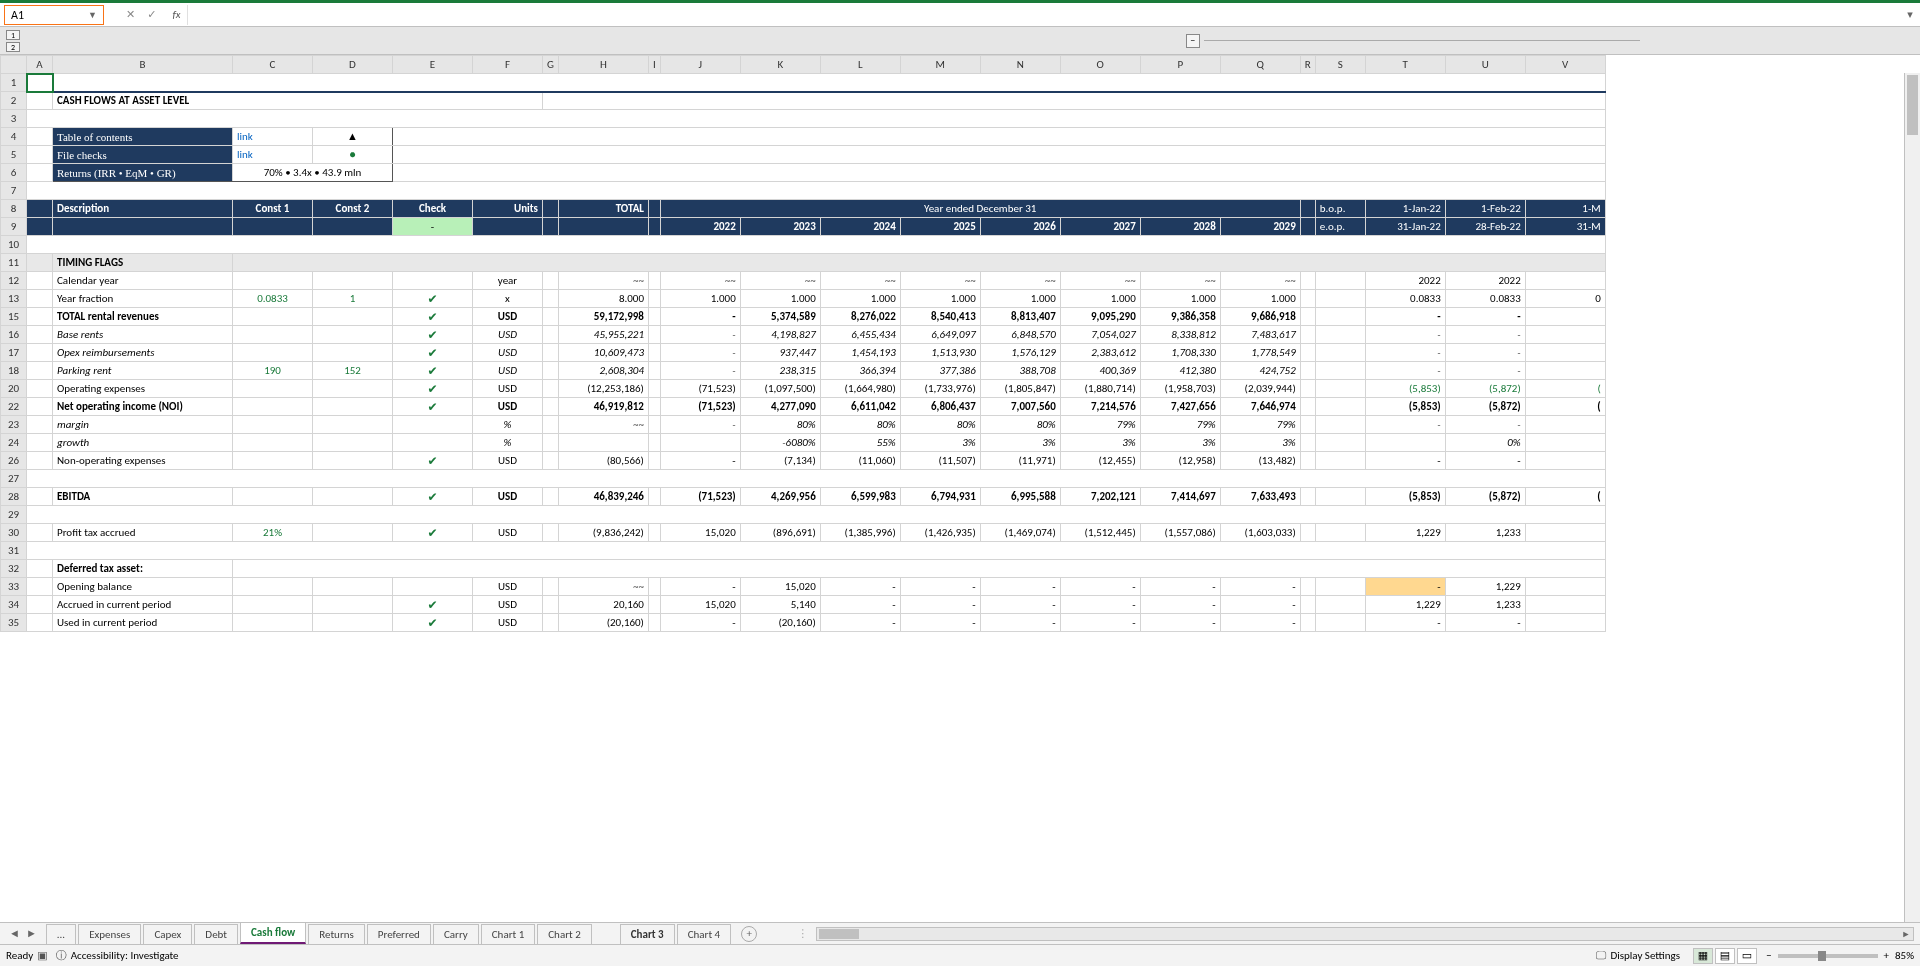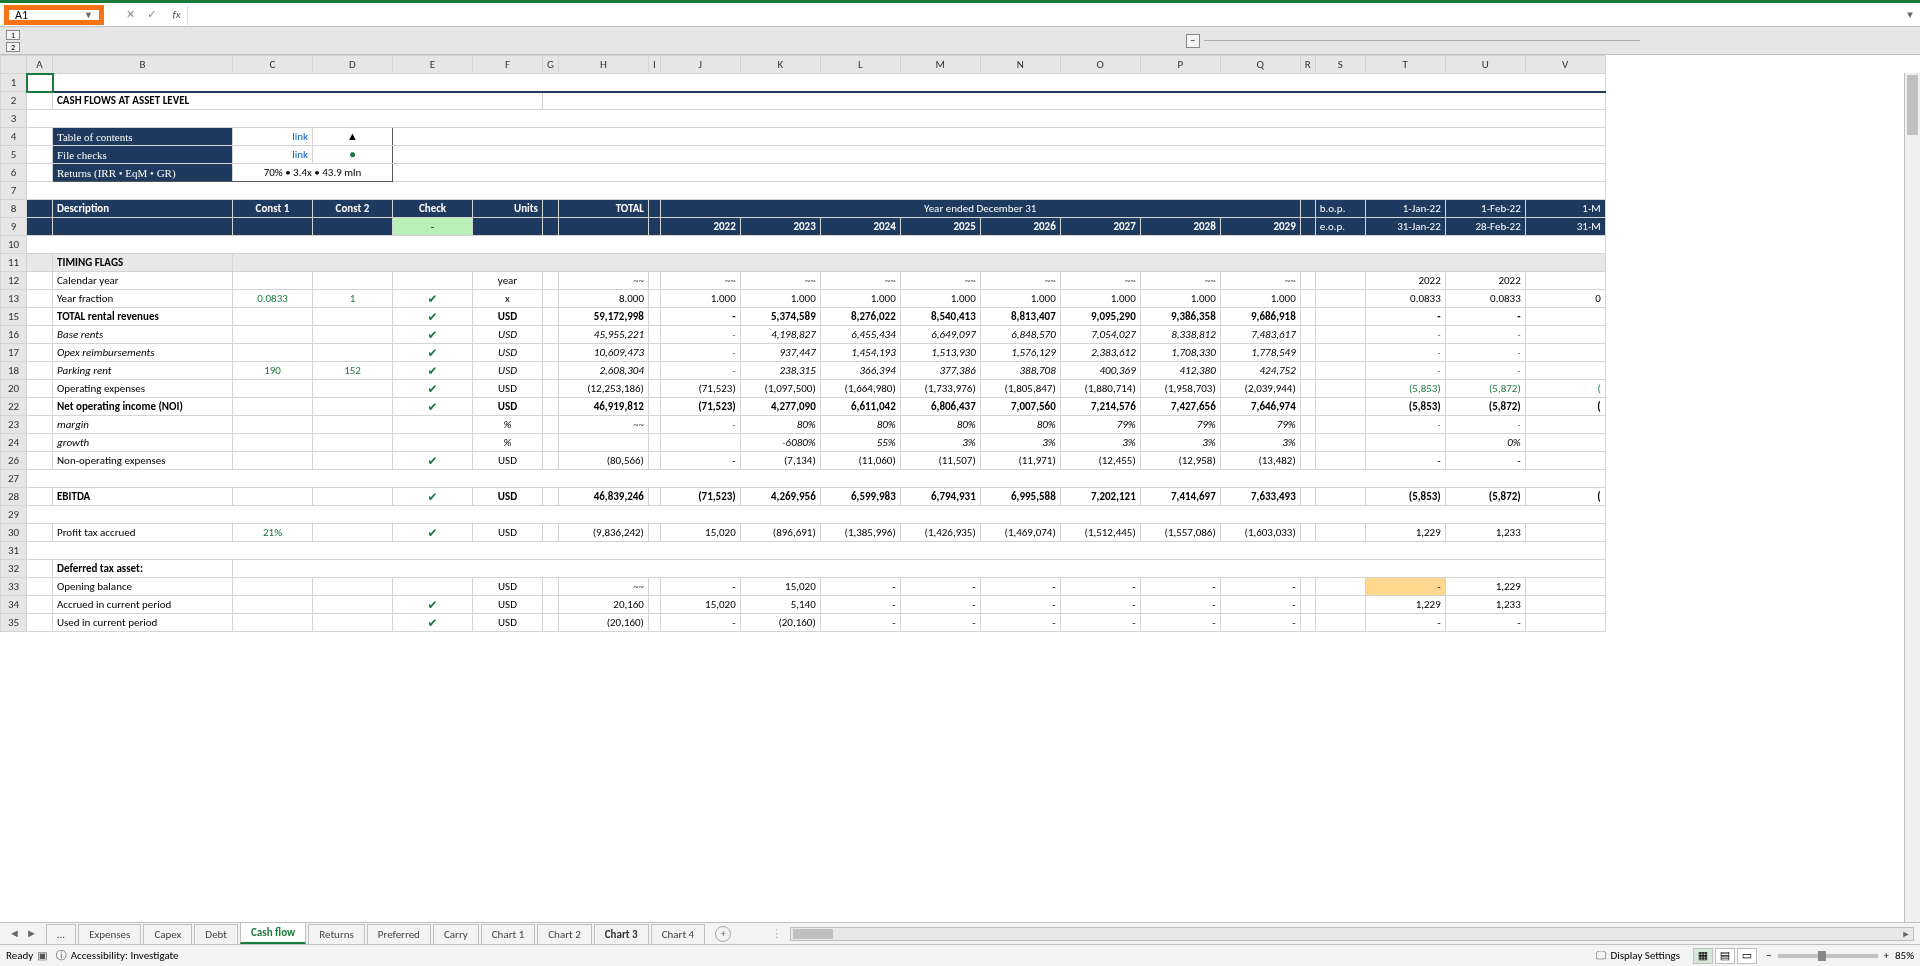--- a/index.html
+++ b/index.html
@@ -1,21 +1,21 @@
 <!DOCTYPE html>
 <html><head>
 <meta charset="utf-8">
 <style>
   * { box-sizing: border-box; margin: 0; padding: 0; }
   html, body { width: 100%; height: 100%; font-family: Calibri, Arial, sans-serif; font-size: 11px; background: #fff; overflow: hidden; }
   .app { display: flex; flex-direction: column; height: 100vh; border-top: 3px solid #1a7a3a; }
 
   
   .formula-bar { display: flex; align-items: center; height: 24px; border-bottom: 1px solid #c0c0c0; background: #fff; }
-  .name-box { width: 100px; height: 20px; border: 5px solid #f97316; margin-left: 4px; display: flex; align-items: center; padding: 0 6px; font-size: 12px; background: #fff; }
+  .name-box { width: 100px; height: 20px; border: 1px solid #f97316; margin-left: 4px; display: flex; align-items: center; padding: 0 6px; font-size: 12px; background: #fff; }
   .name-box .dd { margin-left: auto; color: #666; font-size: 9px; }
   .fx-btns { display: flex; align-items: center; margin-left: 16px; color: #888; }
   .fx-btns span { margin: 0 6px; }
   .fx-label { font-style: italic; margin-left: 10px; color: #555; }
   .formula-input { flex: 1; height: 20px; border-left: 1px solid #e0e0e0; margin-left: 6px; padding: 0 6px; }
   .fbar-expand { width: 20px; text-align: center; color: #666; }
 
   
   .outline { display: flex; align-items: center; height: 28px; background: #e6e6e6; border-bottom: 1px solid #c0c0c0; }
   .outline-lvls { width: 26px; display: flex; flex-direction: column; align-items: center; }
@@ -50,36 +50,36 @@
   .boxl { border-left: 1px solid #555 !important; font-family: Liberation Serif, serif; }
   .boxr { border-right: 1px solid #555 !important; }
   .navy { background: #1f3a5f !important; color: #fff; }
   .navy-b { background: #1f3a5f !important; color: #fff; font-weight: bold; }
   .mint { background: #b8f0b8 !important; text-align: center; }
   .greyrow td { background: #e8e8e8 !important; }
   .bold { font-weight: bold; }
   .ital { font-style: italic; }
   .r { text-align: right; }
   .c { text-align: center; }
-  .link { color: #0563c1; text-align: right; }
+  .link { color: #0563c1; text-align: left; }
   .green { color: #1a7a3a; }
   .hl { background: #ffd890 !important; }
   .check::before { content: "✔"; color: #1a7a3a; font-size: 12px; }
   .tilde::after { content: "~~"; color: #555; }
   .topdbl { border-top: 1px solid #000 !important; }
   .botline { border-bottom: 2px solid #1f3a5f !important; }
 
   
   .tabstrip { display: flex; align-items: center; height: 22px; background: #f3f3f3; border-top: 1px solid #c0c0c0; font-size: 11px; }
   .tabnav { display: flex; align-items: center; padding: 0 6px; color: #666; }
   .tabnav span { margin: 0 3px; cursor: pointer; }
   .tabs { display: flex; align-items: flex-end; height: 100%; }
   .tab { padding: 3px 10px; border: 1px solid #c0c0c0; border-bottom: none; margin-right: 2px; background: #f3f3f3; cursor: pointer; color: #444; }
-  .tab.active { background: #fff; color: #1a7a3a; font-weight: bold; border-bottom: 2px solid #15803d; }
-  .tab.bold-tab { font-weight: bold; color: #333; }
+  .tab.active { background: #fff; color: #1a7a3a; font-weight: bold; border-bottom: 2px solid #701a75; }
+  .tab.bold-tab { font-weight: bold; color: #333; margin-left: 26px; }
   .addtab { margin-left: 8px; width: 16px; height: 16px; border: 1px solid #aaa; border-radius: 50%; text-align: center; line-height: 14px; color: #666; }
   .tabdrag { margin-left: 40px; color: #aaa; letter-spacing: 2px; }
   .hscroll { flex: 1; height: 14px; margin: 0 6px; background: #e8e8e8; position: relative; border: 1px solid #c0c0c0; }
   .hscroll .thumb { position: absolute; left: 2px; top: 1px; width: 40px; height: 10px; background: #c0c0c0; }
   .hscroll .arr { position: absolute; top: 0; width: 14px; height: 12px; text-align: center; font-size: 9px; color: #666; }
   .hscroll .arr.l { left: 0; }
   .hscroll .arr.r { right: 0; }
 
   
   .status { display: flex; align-items: center; height: 22px; background: #f3f3f3; border-top: 1px solid #c0c0c0; font-size: 11px; padding: 0 6px; }

